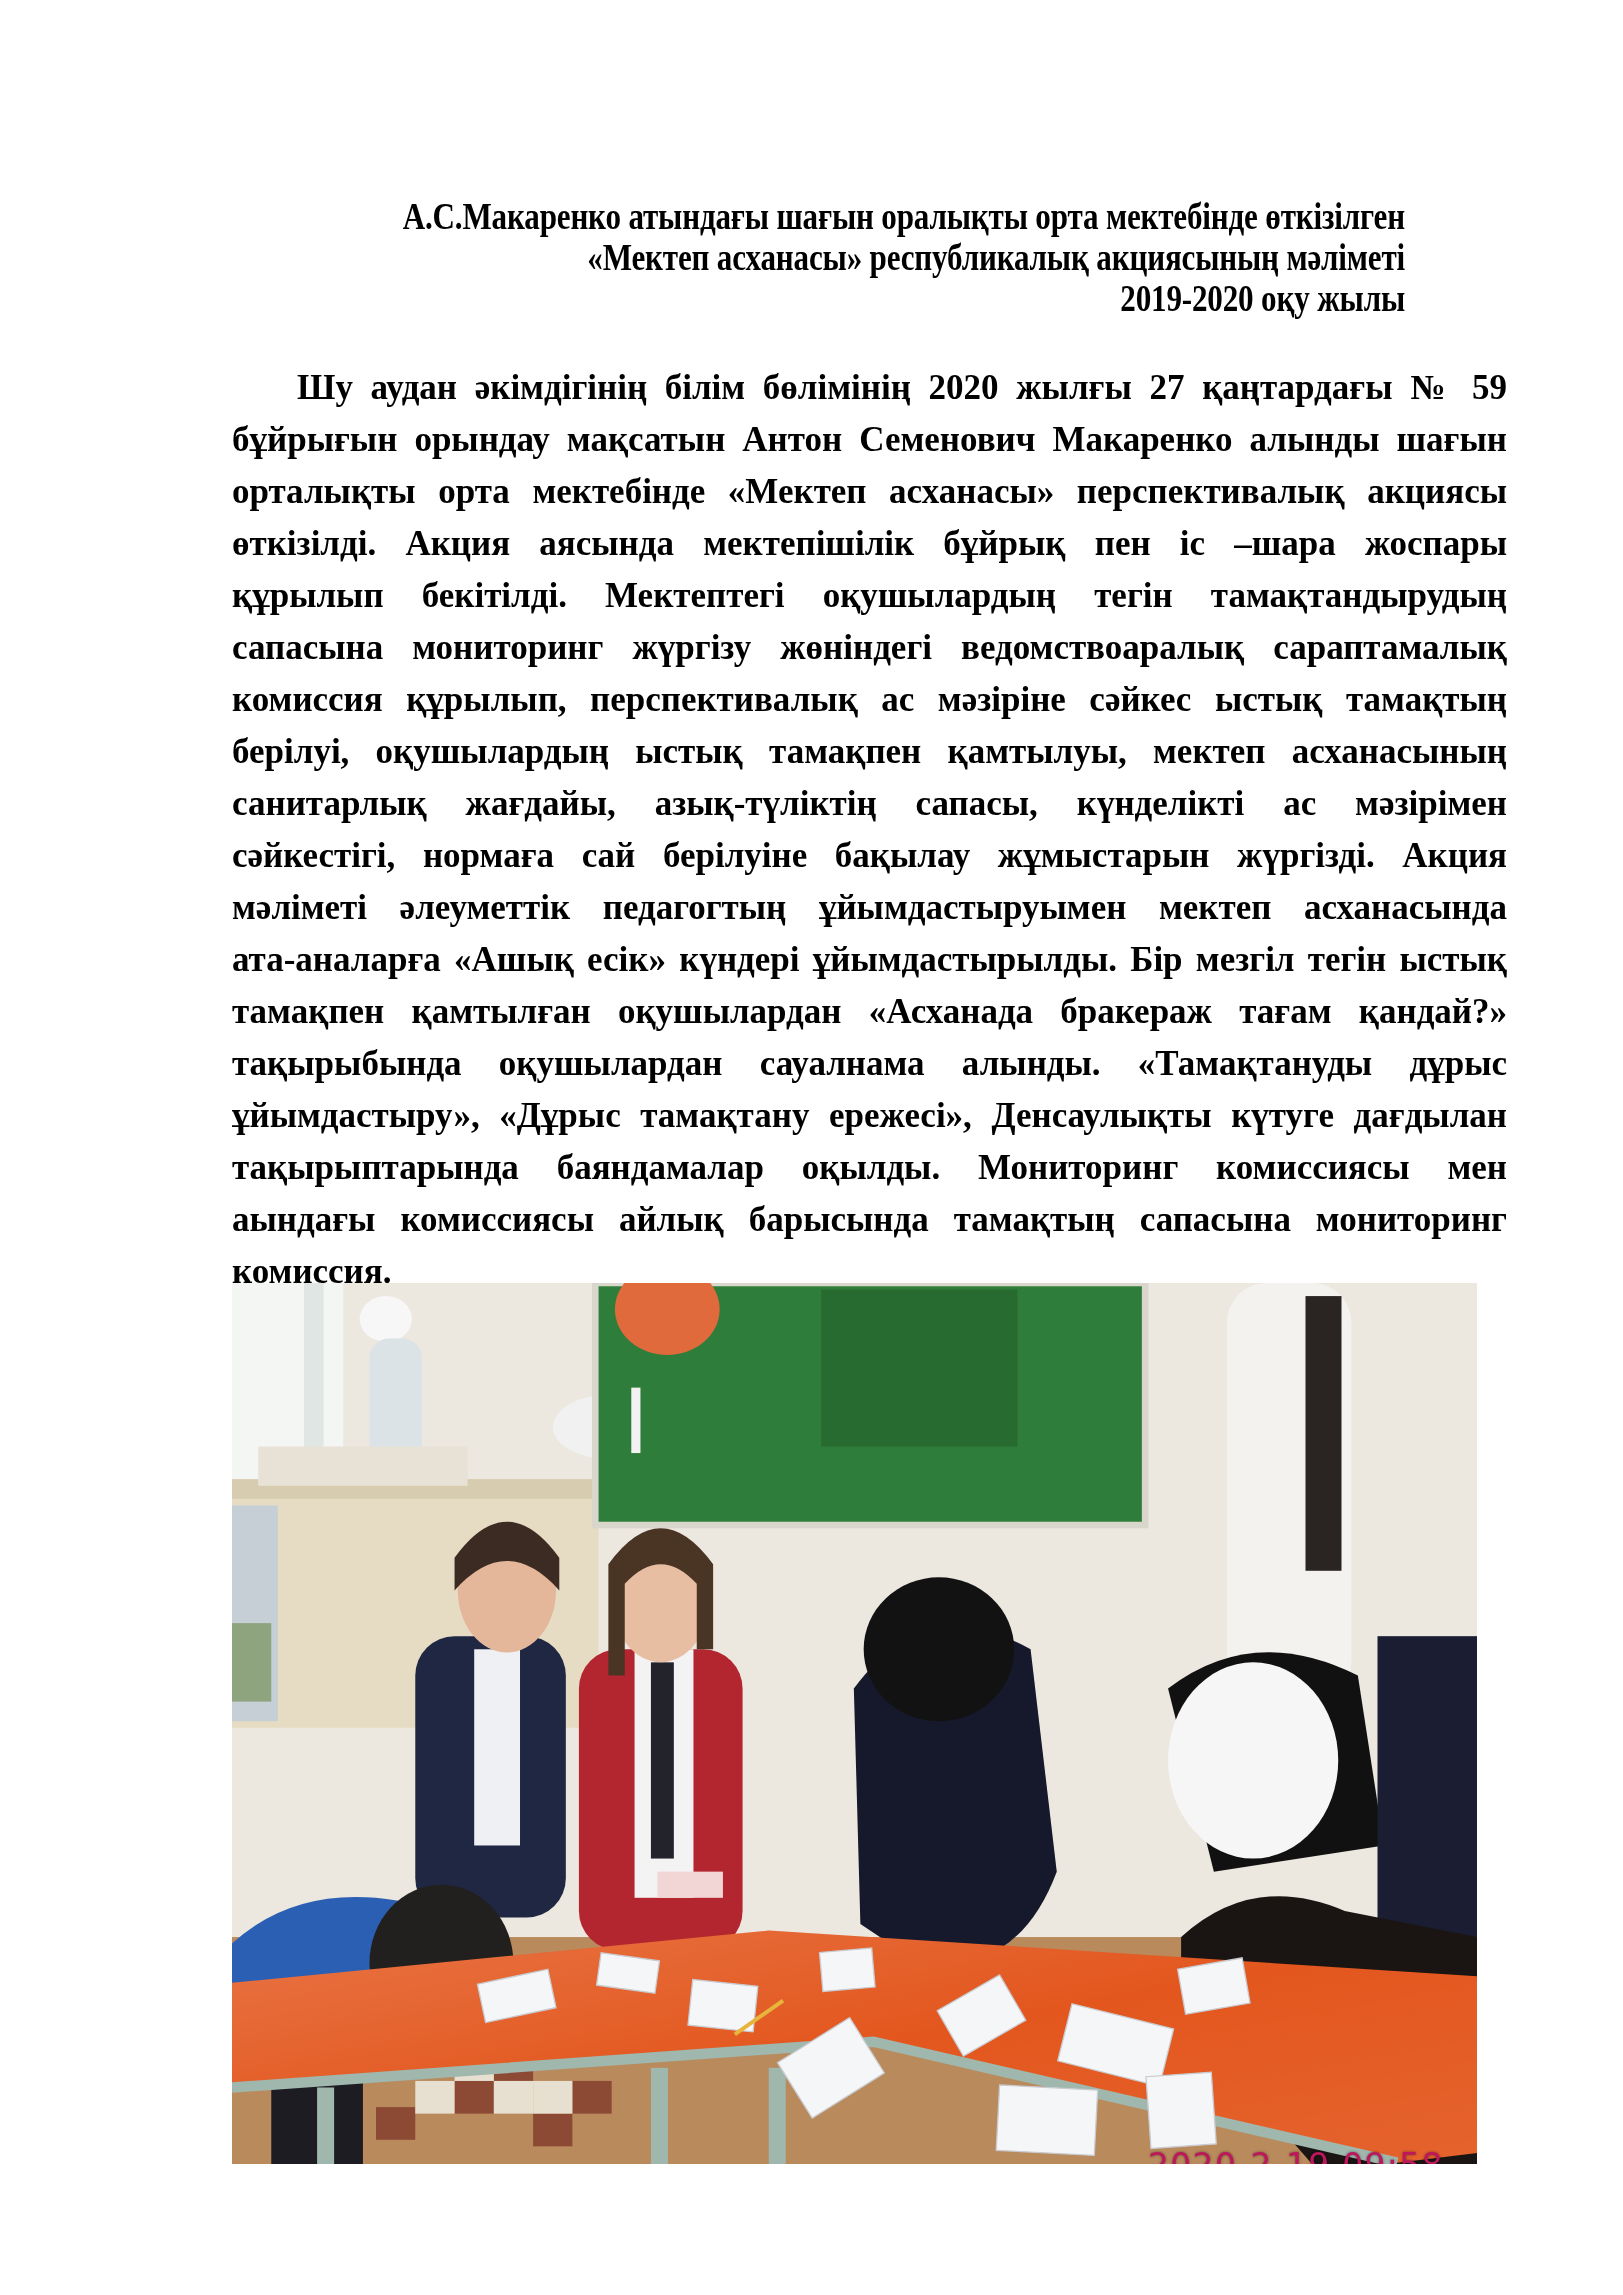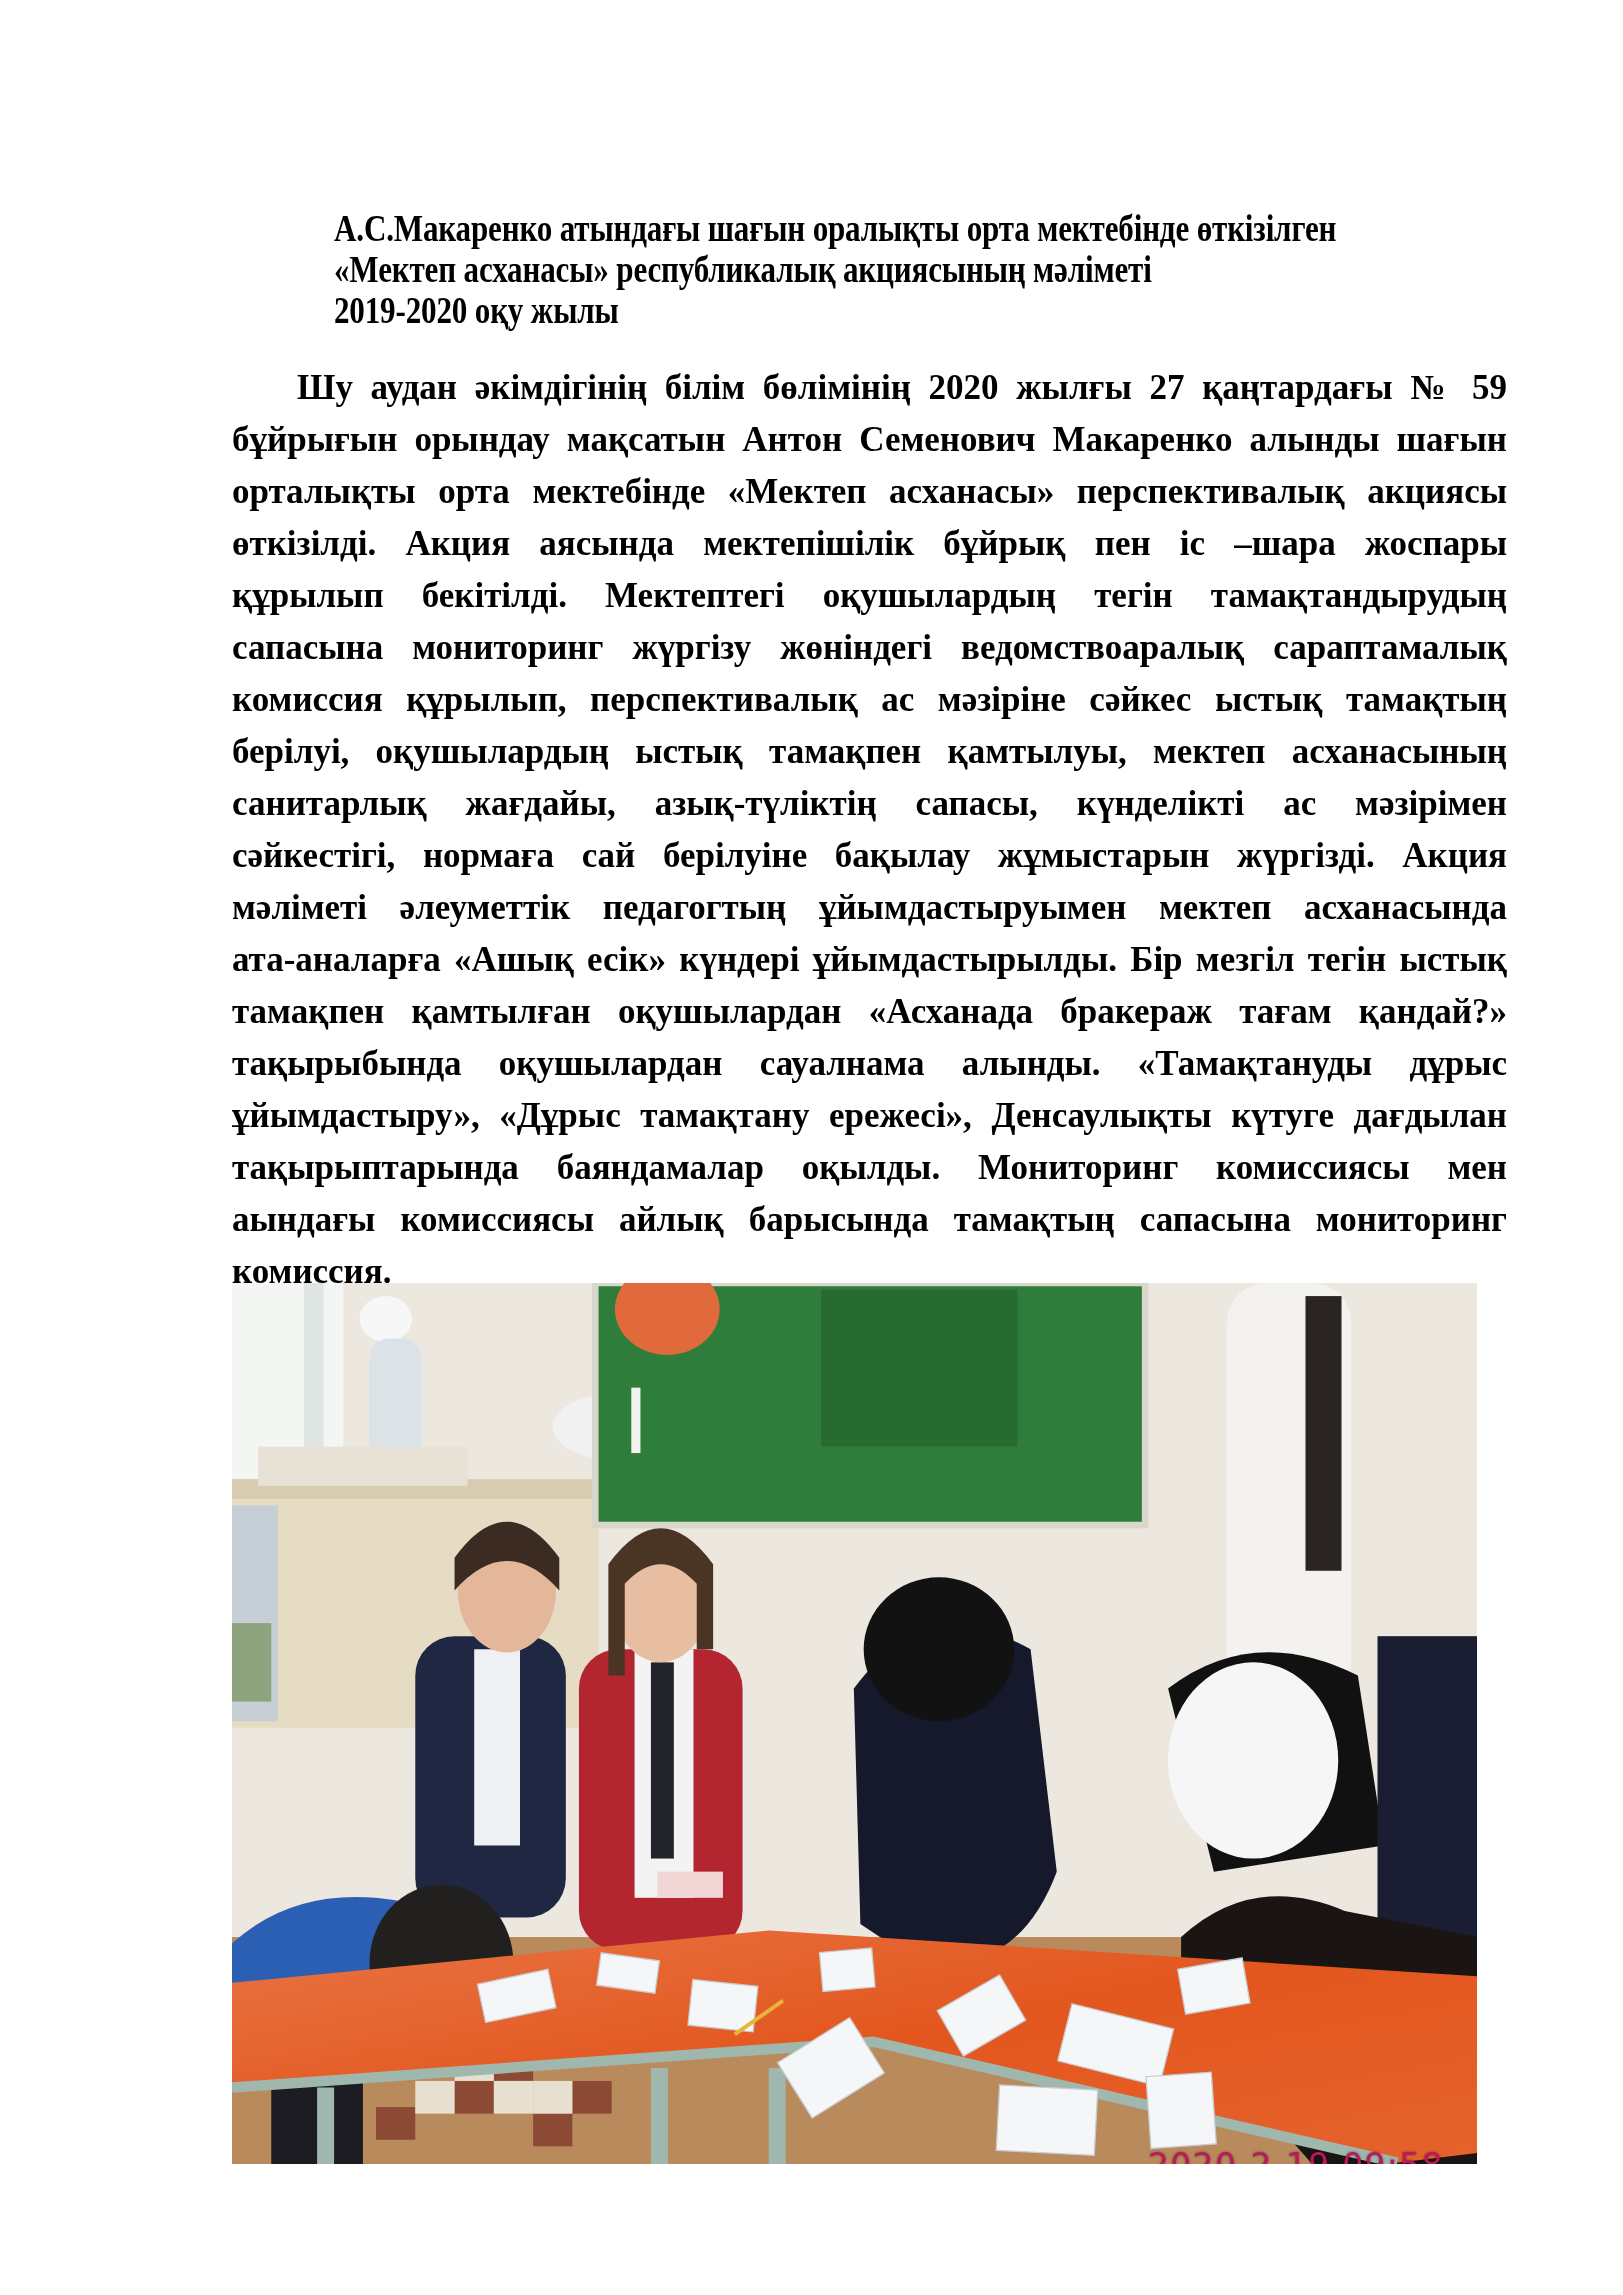--- a/index.html
+++ b/index.html
@@ -18,23 +18,23 @@
     .page {
       position: absolute;
       left: 0; top: 0;
       width: 1623px;
       height: 2295px;
       background: #ffffff;
     }
     .title-block {
       position: absolute;
       left: 232px;
-      top: 208px;
+      top: 196px;
       width: 1275px;
-      text-align: left;
+      text-align: right;
     }
     .title-line {
       display: block;
       font-family: "Liberation Serif", "DejaVu Serif", serif;
       font-weight: bold;
       font-size: 37px;
       line-height: 41px;
       height: 41px;
       white-space: nowrap;
       transform: scaleX(0.84);

